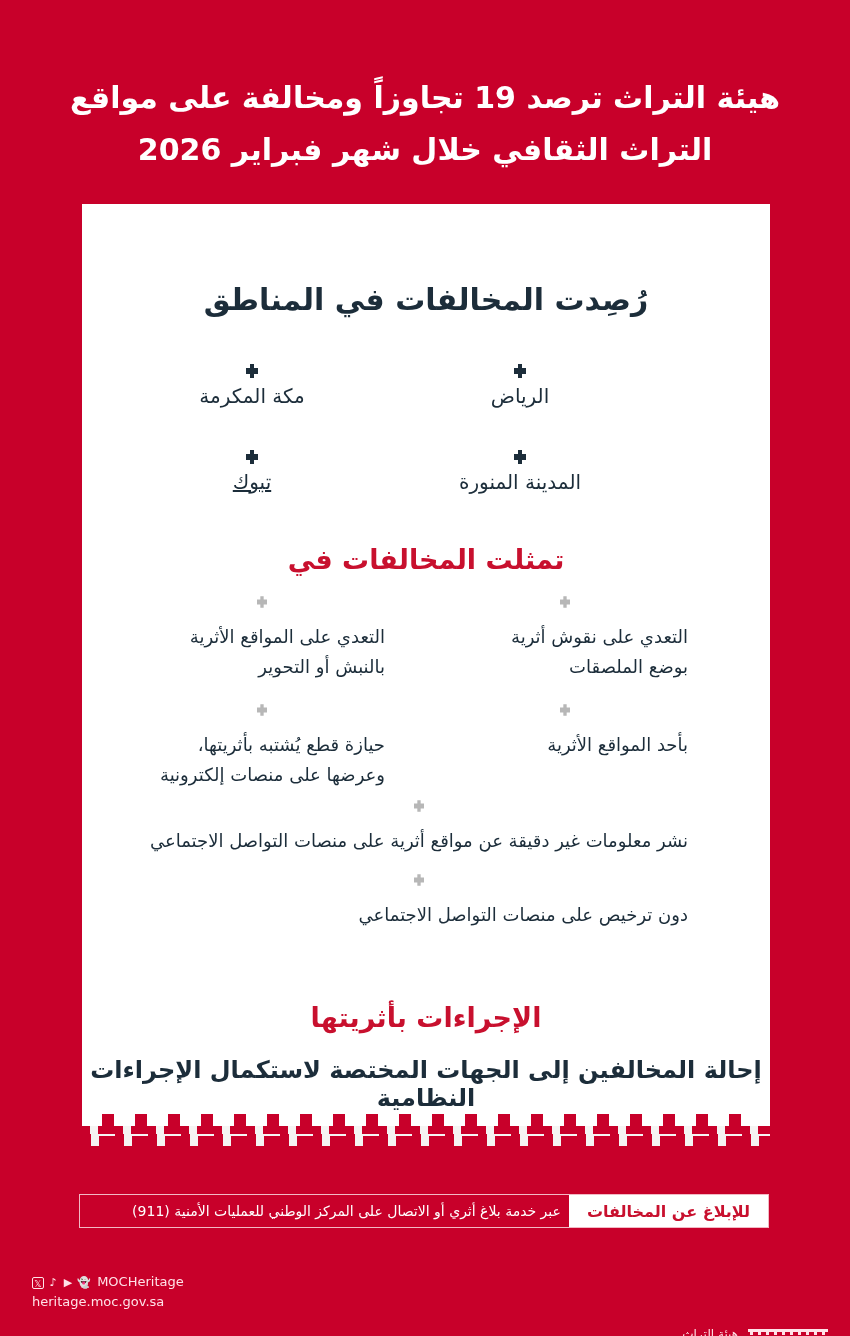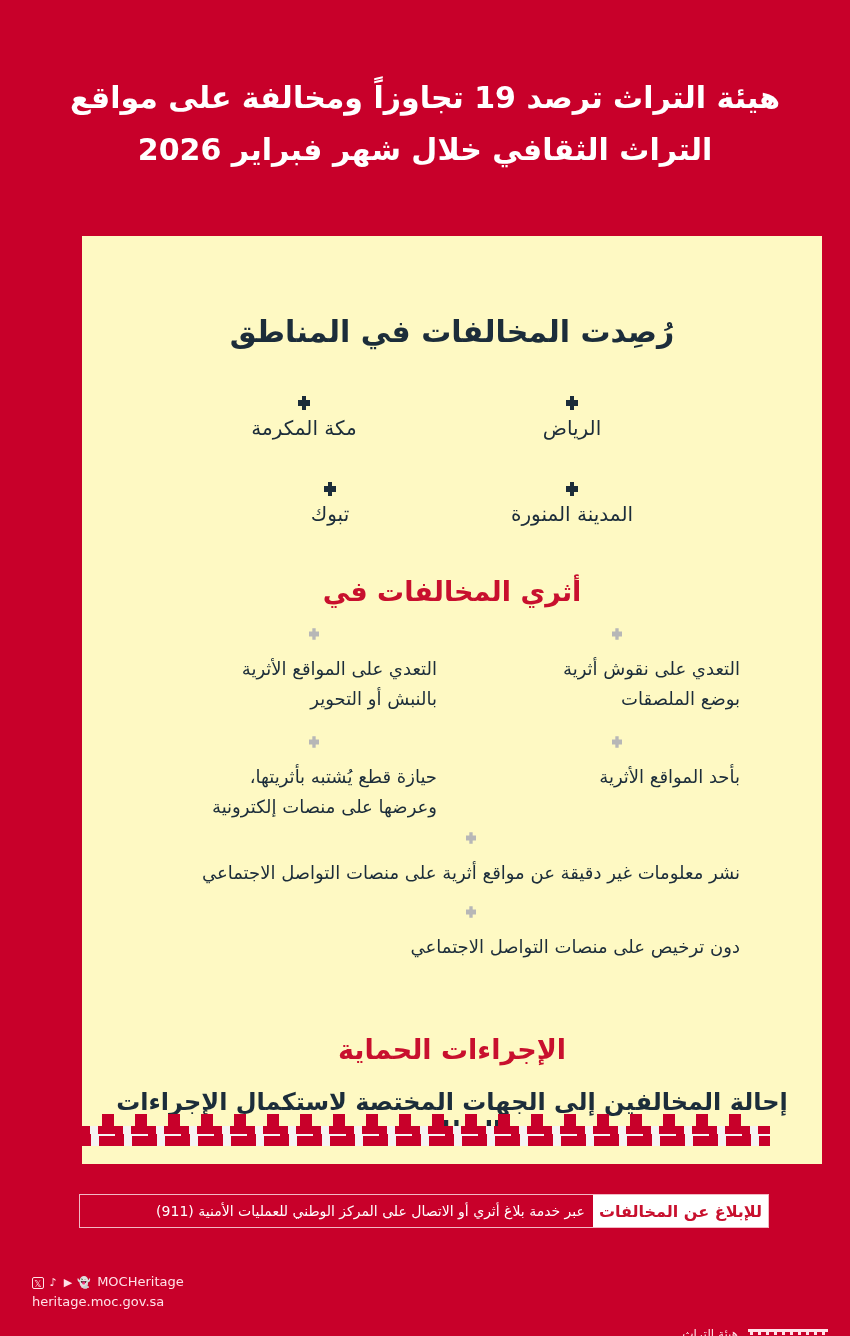--- a/index.html
+++ b/index.html
@@ -16,23 +16,22 @@
     top: 72px; left: 40px; width: 770px;
     text-align: center;
     color: #ffffff;
     font-weight: bold;
     font-size: 30px;
     line-height: 52px;
   }
   .panel {
     position: absolute;
     left: 82px; top: 204px;
-    width: 740px; height: 928px;
-    background: #fef9c3;
-    margin-top: 32px;
+    width: 688px; height: 928px;
+    background: #ffffff;
   }
   .teeth {
     position: absolute;
     left: 82px; top: 1132px;
     width: 688px; height: 14px;
   }
   .sec-title {
     position: absolute;
     left: 0; width: 100%;
     text-align: center;
@@ -70,21 +69,21 @@
     border: 1.5px solid #f2b9c4;
     display: flex;
     direction: rtl;
     align-items: stretch;
   }
   .report-label {
     background: #ffffff;
     color: #c8102e;
     font-weight: bold;
     font-size: 16px;
-    padding: 0 6px;
+    padding: 0 18px;
     display: flex; align-items: center;
     white-space: nowrap;
   }
   .report-text {
     color: #ffffff;
     font-size: 14px;
     padding: 0 8px;
     display: flex; align-items: center;
     white-space: nowrap;
   }
@@ -130,28 +129,28 @@
         <path d="M4 0h4v4h4v6H8v4H4v-4H0V4h4z" fill="#1c2d3a"></path>
       </svg>
     <span>مكة المكرمة</span>
   </div>
   <div class="region" style="right:170px; top:246px; width:160px;">
     <svg class="bullet" width="12" height="14" viewBox="0 0 12 14">
         <path d="M4 0h4v4h4v6H8v4H4v-4H0V4h4z" fill="#1c2d3a"></path>
       </svg>
     <span>المدينة المنورة</span>
   </div>
-  <div class="region" style="right:412px; top:246px; width:160px;">
+  <div class="region" style="right:438px; top:246px; width:160px;text-decoration:underline;">
     <svg class="bullet" width="12" height="14" viewBox="0 0 12 14">
         <path d="M4 0h4v4h4v6H8v4H4v-4H0V4h4z" fill="#1c2d3a"></path>
       </svg>
     <span>تبوك</span>
   </div>
 
-  <div class="sec-title red" style="top:340px;">أثري المخالفات في</div>
+  <div class="sec-title red" style="top:340px;">تمثلت المخالفات في</div>
 
   <div class="item" style="right:82px; top:418px; width:250px;">
     <svg class="bullet" style="right:118px;" width="10" height="12" viewBox="0 0 12 14">
         <path d="M4 0h4v4h4v6H8v4H4v-4H0V4h4z" fill="#b7b7b7"></path>
       </svg>
     <div>التعدي على نقوش أثرية</div>
     <div>بوضع الملصقات</div>
   </div>
   <div class="item" style="right:385px; top:418px; width:260px;">
     <svg class="bullet" style="right:118px;" width="10" height="12" viewBox="0 0 12 14">
@@ -179,21 +178,21 @@
     <div>حيازة قطع يُشتبه بأثريتها،</div>
     <div>وعرضها على منصات إلكترونية</div>
   </div>
   <div class="item" style="right:82px; top:696px; width:560px;">
     <svg class="bullet" style="right:264px;" width="10" height="12" viewBox="0 0 12 14">
         <path d="M4 0h4v4h4v6H8v4H4v-4H0V4h4z" fill="#b7b7b7"></path>
       </svg>
     <div>دون ترخيص على منصات التواصل الاجتماعي</div>
   </div>
 
-  <div class="sec-title red" style="top:798px;">الإجراءات الحماية</div>
+  <div class="sec-title red" style="top:798px;">الإجراءات بأثريتها</div>
   <div class="action-text" style="top:852px;">إحالة المخالفين إلى الجهات المختصة لاستكمال الإجراءات النظامية</div>
 </div>
 
 <svg class="teeth" viewBox="0 0 688 14" preserveAspectRatio="none">
   <defs>
     <pattern id="tp" x="0" y="0" width="33" height="14" patternUnits="userSpaceOnUse">
       <rect x="0" y="0" width="33" height="14" fill="#c8002a"></rect>
       <rect x="9" y="0" width="8" height="14" fill="#f5f4f3"></rect>
       <rect x="17" y="0" width="16" height="4" fill="#f5f4f3"></rect>
     </pattern>

